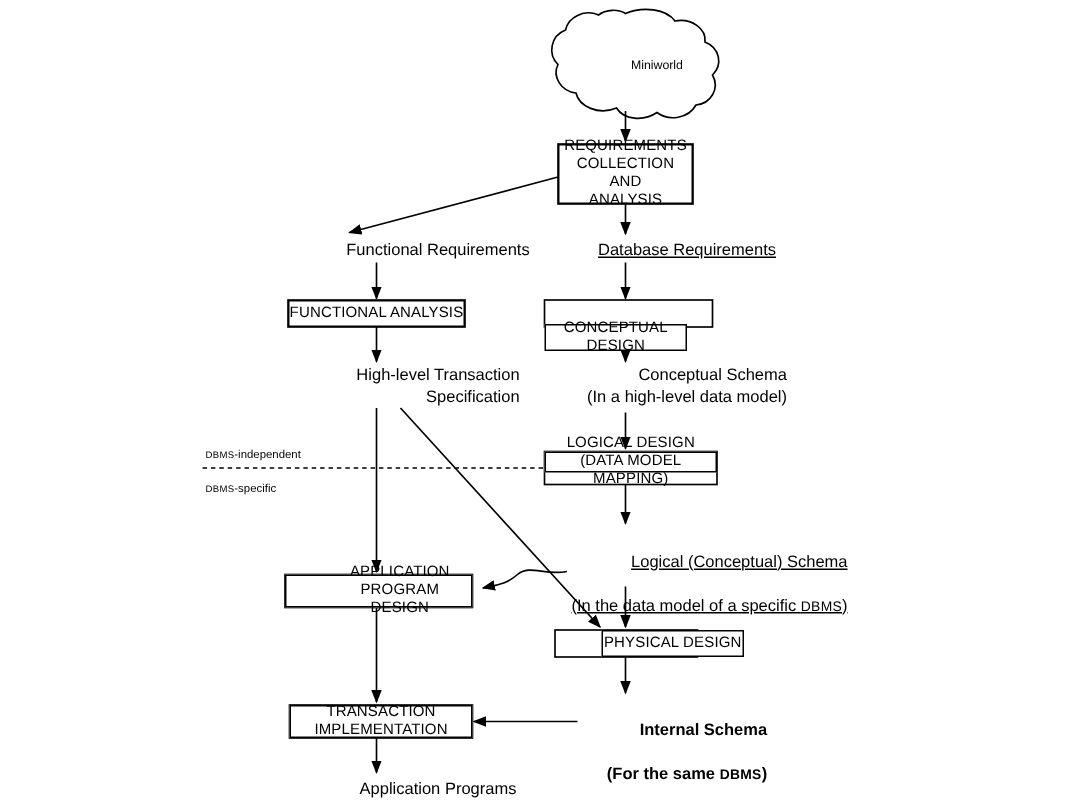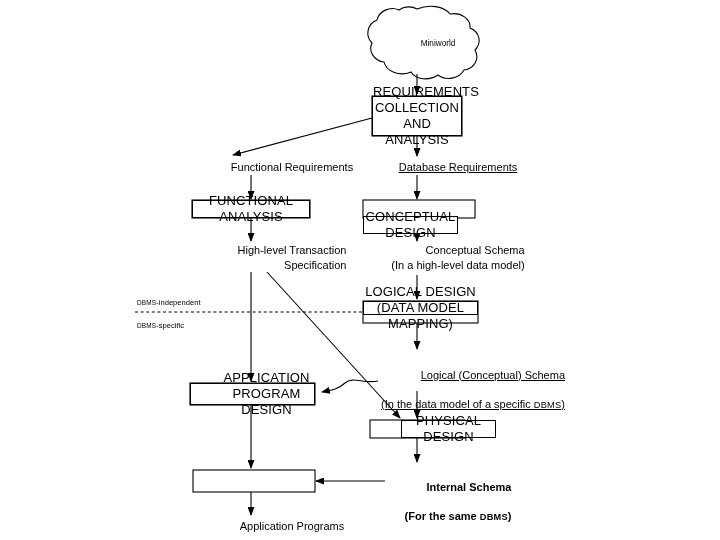--- a/index.html
+++ b/index.html
@@ -27,21 +27,21 @@
     position: absolute;
     box-sizing: border-box;
     border: 1px solid #000000;
     background: #ffffff;
     display: flex;
     align-items: center;
     justify-content: center;
     text-align: center;
     line-height: 1.22;
     letter-spacing: 0.1px;
-    font-size: 13px;
+    font-size: 10px;
   }
   .node-box .box-text {
     display: block;
     width: 100%;
     white-space: pre-line;
   }
   .free-label {
     position: absolute;
     text-align: right;
     line-height: 1.32;
@@ -165,20 +165,24 @@
 
   <div class="node-box" style="left:190px; top:383px; width:125px; height:22px;padding-left:28px;">
     <span class="box-text">APPLICATION PROGRAM
 DESIGN</span>
   </div>
 
   <div class="node-box" style="left:370px; top:420px; width:95px; height:18px;margin-left:31px;">
     <span class="box-text">PHYSICAL DESIGN</span>
   </div>
 
+  <div class="node-box" style="left:193px; top:470px; width:122px; height:22px;">
+    <span class="box-text">TRANSACTION
+IMPLEMENTATION</span>
+  </div>
 
   <div class="free-label" style="left:251px; top:160px;">Functional Requirements</div>
 
   <div class="free-label" style="left:417px; top:160px;text-decoration:underline;">Database Requirements</div>
 
   <div class="free-label" style="left:251px; top:243px;">High-level Transaction
 Specification</div>
 
   <div class="free-label" style="left:417px; top:243px;">Conceptual Schema
 (In a high-level data model)</div>

